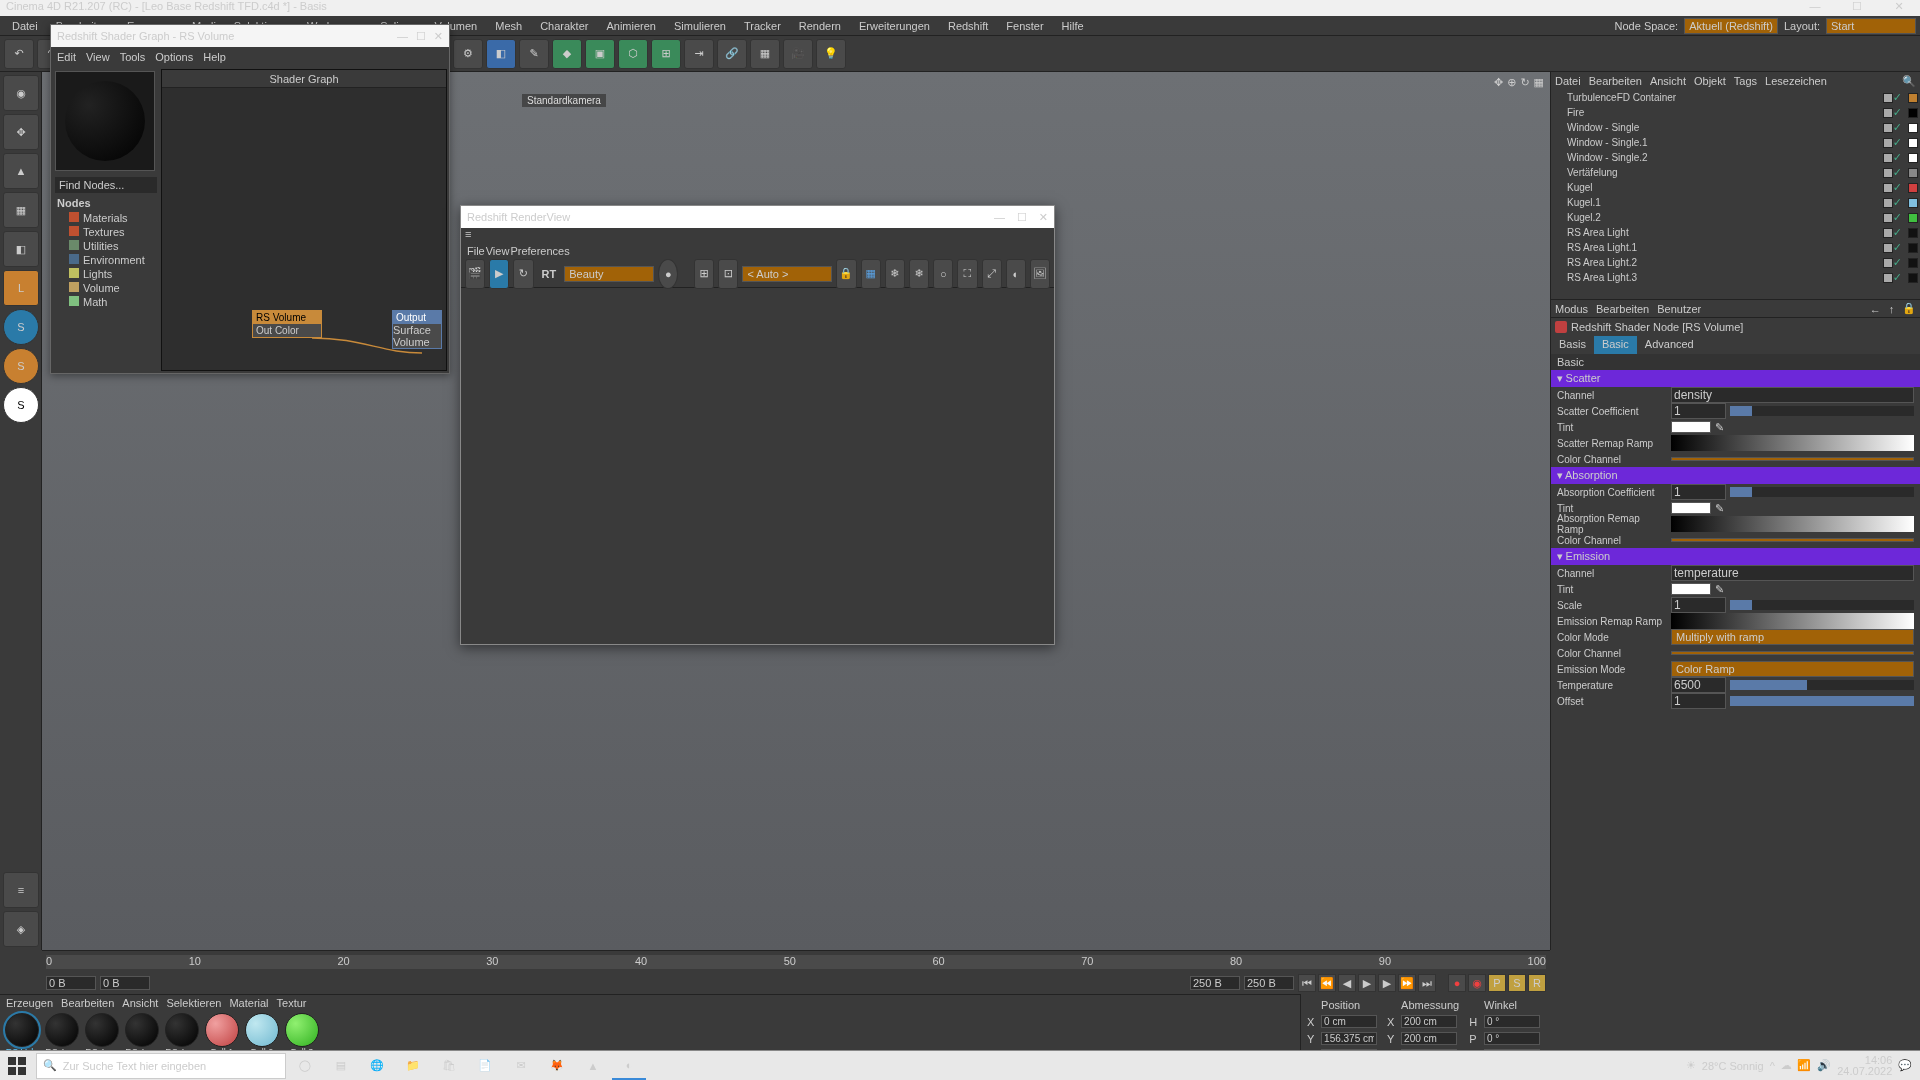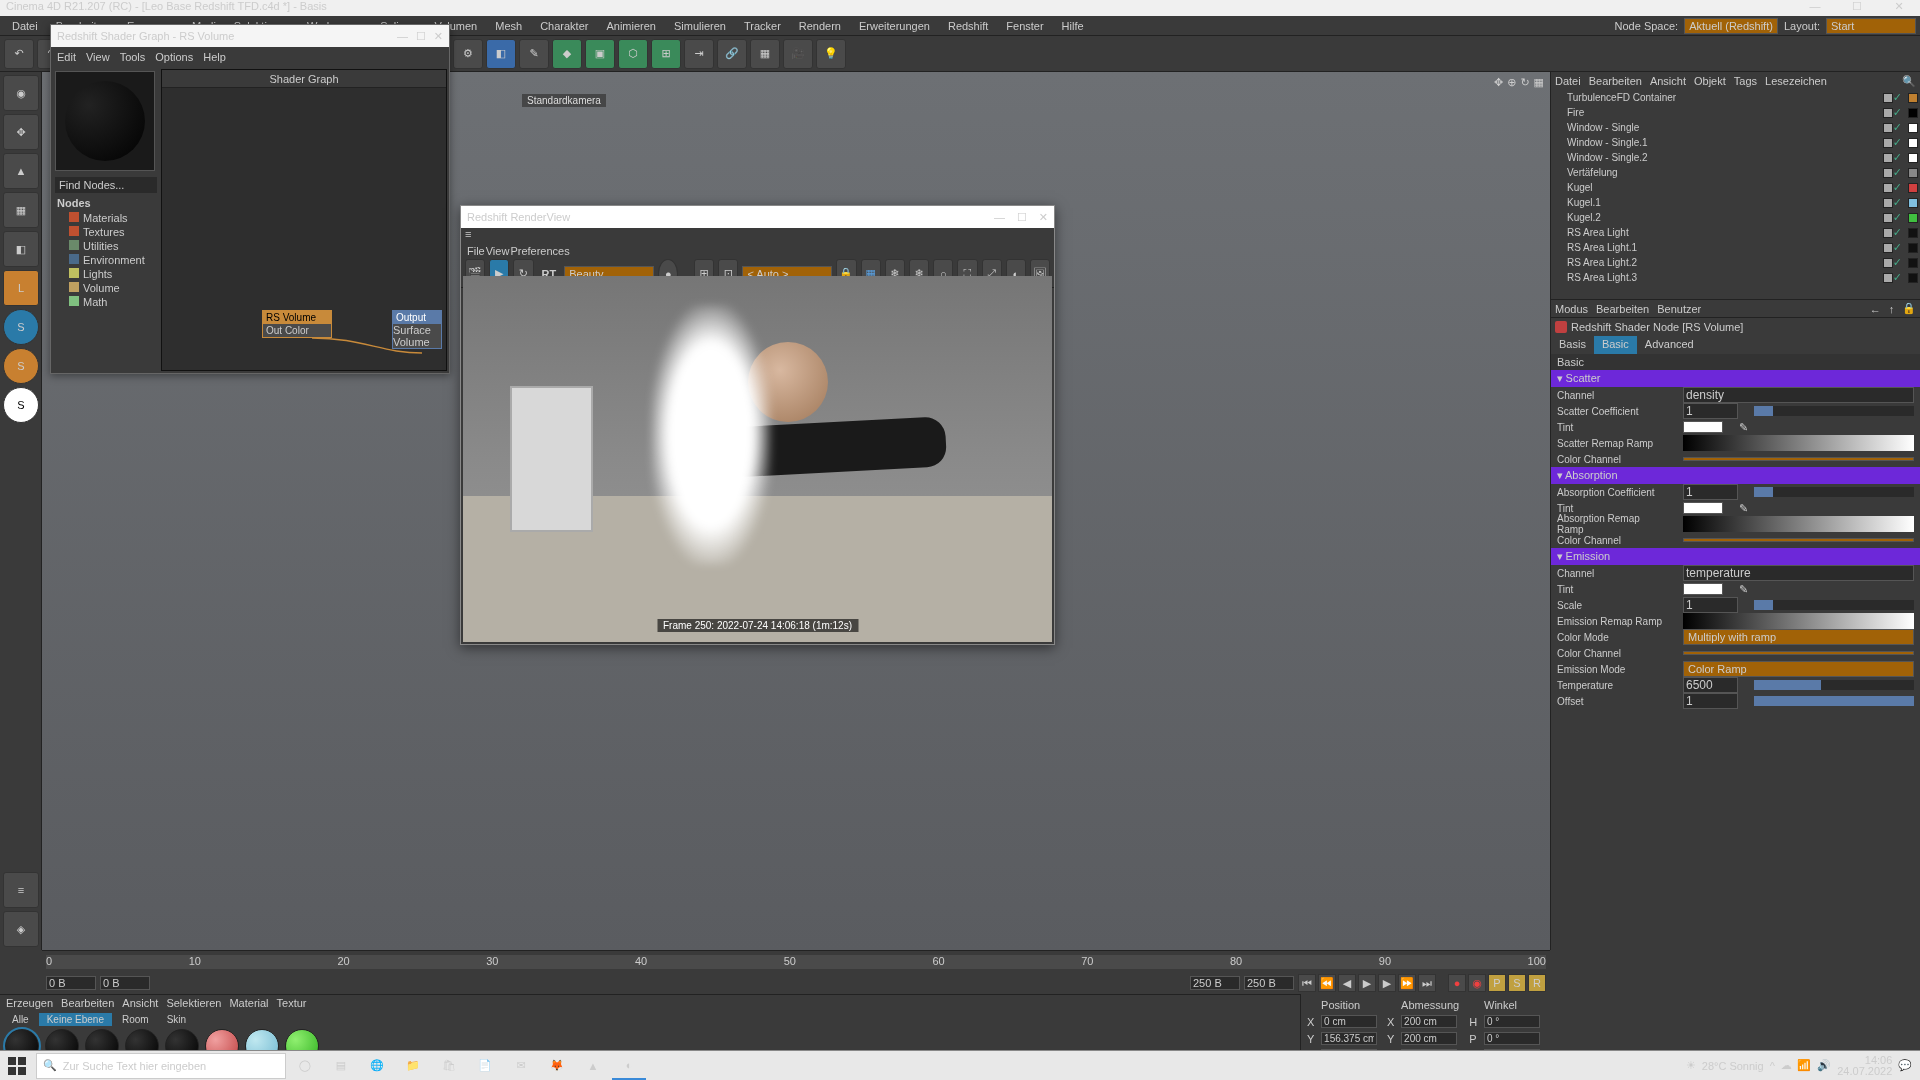--- a/index.html
+++ b/index.html
@@ -20,21 +20,21 @@
 .vpcontent{position:absolute;inset:0;background:linear-gradient(180deg,#6d7074 0%,#5a5c60 100%)}
 .wireframe{position:absolute;inset:0}
 .shader-window{position:absolute;left:50px;top:24px;width:400px;height:350px;background:#3a3a3a;border:1px solid #666;box-shadow:0 2px 8px rgba(0,0,0,.4)}
 .shader-window .swtitle{height:22px;background:#f5f5f5;color:#222;display:flex;align-items:center;padding:0 6px;justify-content:space-between}
 .shader-window .swtitle .btns{display:flex;gap:8px}
 .shader-window .swmenu{height:20px;display:flex;align-items:center;gap:10px;padding:0 6px;background:#3a3a3a}
 .shader-window .preview{width:100px;height:100px;background:#1a1a1a;border:1px solid #555;margin:4px;display:flex;align-items:center;justify-content:center}
 .shader-window .preview .ball{width:80px;height:80px;border-radius:50%;background:radial-gradient(circle at 30% 30%,#222,#000)}
 .shader-window .graph{position:absolute;left:110px;top:44px;right:2px;bottom:2px;background:#2e2e2e;border:1px solid #111}
 .shader-window .graphhead{height:18px;background:#3a3a3a;border-bottom:1px solid #222;text-align:center;line-height:18px}
-.node-rsvol{position:absolute;left:100px;top:240px;width:70px;background:#4a4a4a;border:1px solid #c88a3a}
+.node-rsvol{position:absolute;left:90px;top:240px;width:70px;background:#4a4a4a;border:1px solid #c88a3a}
 .node-rsvol .nh{background:#c88a3a;color:#000;padding:1px 3px;font-size:10px}
 .node-rsvol .np{padding:1px 3px;font-size:10px}
 .node-out{position:absolute;right:4px;top:240px;width:50px;background:#4a4a4a;border:1px solid #5a7aa8}
 .node-out .nh{background:#5a7aa8;color:#fff;padding:1px 3px;font-size:10px}
 .shader-window .treewrap{position:absolute;left:2px;top:150px;width:106px;bottom:2px;background:#3a3a3a;font-size:10px}
 .shader-window .findnodes{background:#2a2a2a;padding:2px 4px;margin:2px}
 .shader-window .treewrap .ti{padding:1px 2px 1px 16px}
 .renderview{position:absolute;left:460px;top:205px;width:595px;height:440px;background:#3a3a3a;border:1px solid #888;box-shadow:0 3px 12px rgba(0,0,0,.5)}
 .renderview .rvtitle{height:22px;background:#fff;color:#222;display:flex;align-items:center;padding:0 6px;justify-content:space-between}
 .renderview .rvtitle .btns{display:flex;gap:12px}
@@ -51,21 +51,21 @@
 .objrow .nm{flex:1;font-size:10px;padding-left:14px}
 .sw{width:10px;height:10px;border:1px solid #222}
 .rp-attr{flex:1;overflow:auto}
 .rp-attr .attrhead{height:18px;display:flex;align-items:center;gap:8px;padding:0 4px;border-bottom:1px solid #222}
 .rp-attr .nodehdr{height:18px;display:flex;align-items:center;gap:4px;padding:0 4px;background:#3a3a3a}
 .rp-attr .tabs{display:flex;height:18px}
 .rp-attr .tab{padding:2px 8px;background establ1px solid #222}
 .rp-attr .tab.active{background:#2a7aa8}
 .rp-attr .sh{background:#333;padding:2px 6px}
 .rp-attr .sh2{background:#6d28d9;padding:2px 6px}
-.rp-attr .row{display:flex;align-items:center;padding:1px 6px;gap:16px;height:16px}
+.rp-attr .row{display:flex;align-items:center;padding:1px 6px;gap:4px;height:16px}
 .rp-attr .row .lbl{width:110px;font-size:10px}
 .rp-attr .row input{background:#2a2a2a;border:1px solid #555;color:#ccc;width:55px;padding:0 2px;font-size:12px}
 .rp-attr .row .slider{flex:1;height:10px;background:#2a2a2a;position:relative}
 .rp-attr .row .slider .fill{position:absolute;left:0;top:0;bottom:0;background:#5a7aa8}
 .rp-attr .row .cswatch{width:40px;height:12px;background:#fff;border:1px solid #555}
 .rp-attr .row .ramp{flex:1;height:16px;background:linear-gradient(90deg,#000,#fff);position:relative}
 .timeline{position:absolute;left:42px;right:370px;bottom:108px;height:22px;background:#3a3a3a;border-top:1px solid #222;display:flex;align-items:center}
 .timeline .track{flex:1;height:14px;background:#4a4a4a;position:relative;margin:0 4px}
 .timeline .ticks{position:absolute;inset:0;display:flex;justify-content:space-between;font-size:9px;color:#aaa}
 .timectl{position:absolute;left:42px;right:370px;bottom:86px;height:22px;background:#3a3a3a;display:flex;align-items:center;gap:4px;padding:0 4px}
@@ -511,40 +511,20 @@
     <span class="tbtn">🔒</span>
     <span class="tbtn" style="color:#5aa0e0">▦</span>
     <span class="tbtn">❄</span>
     <span class="tbtn">❄</span>
     <span class="tbtn">○</span>
     <span class="tbtn">⛶</span>
     <span class="tbtn">⤢</span>
     <span class="tbtn">◐</span>
     <span class="tbtn">🖼</span>
   </div>
-  <div class="render">
-    <div class="renderimg">
-
-      <div style="position:absolute;left:0;right:0;bottom:0;height:40%;background:#b5b0a5"></div>
-      <div style="position:absolute;left:8%;top:30%;width:14%;height:40%;background:#d8d8d8;border:2px solid #aaa"></div>
-      <div style="position:absolute;right:38%;top:18%;width:80px;height:80px;border-radius:50%;background:radial-gradient(circle at 40% 35%,#d8b8a0,#a07858)"></div>
-      <div style="position:absolute;right:18%;top:40%;width:220px;height:50px;background:#1a1a1a;border-radius:20px;transform:rotate(-3deg)"></div>
-      <div class="flame"></div>
-      <div class="framestp framestp"></div>
-      <div class="framestp"></div>
-      <div class="framestp"></div>
-      <div class="framestp"></div>
-      <div class="framestp"></div>
-      <div class="framestp"></div>
-      <div class="framestp"></div>
-      <div class="framestp"></div>
-      <div class="framestp"></div>
-      <div class="framestatp">Frame  250: 2022-07-24 14:06:18  (1m:12s)</div>
-    </div>
-  </div>
 </div>
 
 <div class="timeline">
   <div class="track">
     <div class="ticks" id="ticks">
         <span>0</span>
         <span>10</span>
         <span>20</span>
         <span>30</span>
         <span>40</span>
@@ -581,26 +561,20 @@
 </div>
 
 <div class="matmgr">
   <div class="mm-menu">
     <span>Erzeugen</span>
     <span>Bearbeiten</span>
     <span>Ansicht</span>
     <span>Selektieren</span>
     <span>Material</span>
     <span>Textur</span>
-  </div>
-  <div class="mm-tabs">
-    <div class="mm-tab">Alle</div>
-    <div class="mm-tab active">Keine Ebene</div>
-    <div class="mm-tab">Room</div>
-    <div class="mm-tab">Skin</div>
   </div>
   <div class="mats" id="mats">
       <div class="mat">
         <div class="mball" style="background:radial-gradient(circle at 30% 30%,#333,#000);outline:2px solid #2a7aa8"></div>
         <div class="mlbl" style="color:#6cf">RS Volu</div>
       </div>
       <div class="mat">
         <div class="mball" style="background:radial-gradient(circle at 30% 30%,#333,#000)"></div>
         <div class="mlbl" style="">RS Area</div>
       </div>

